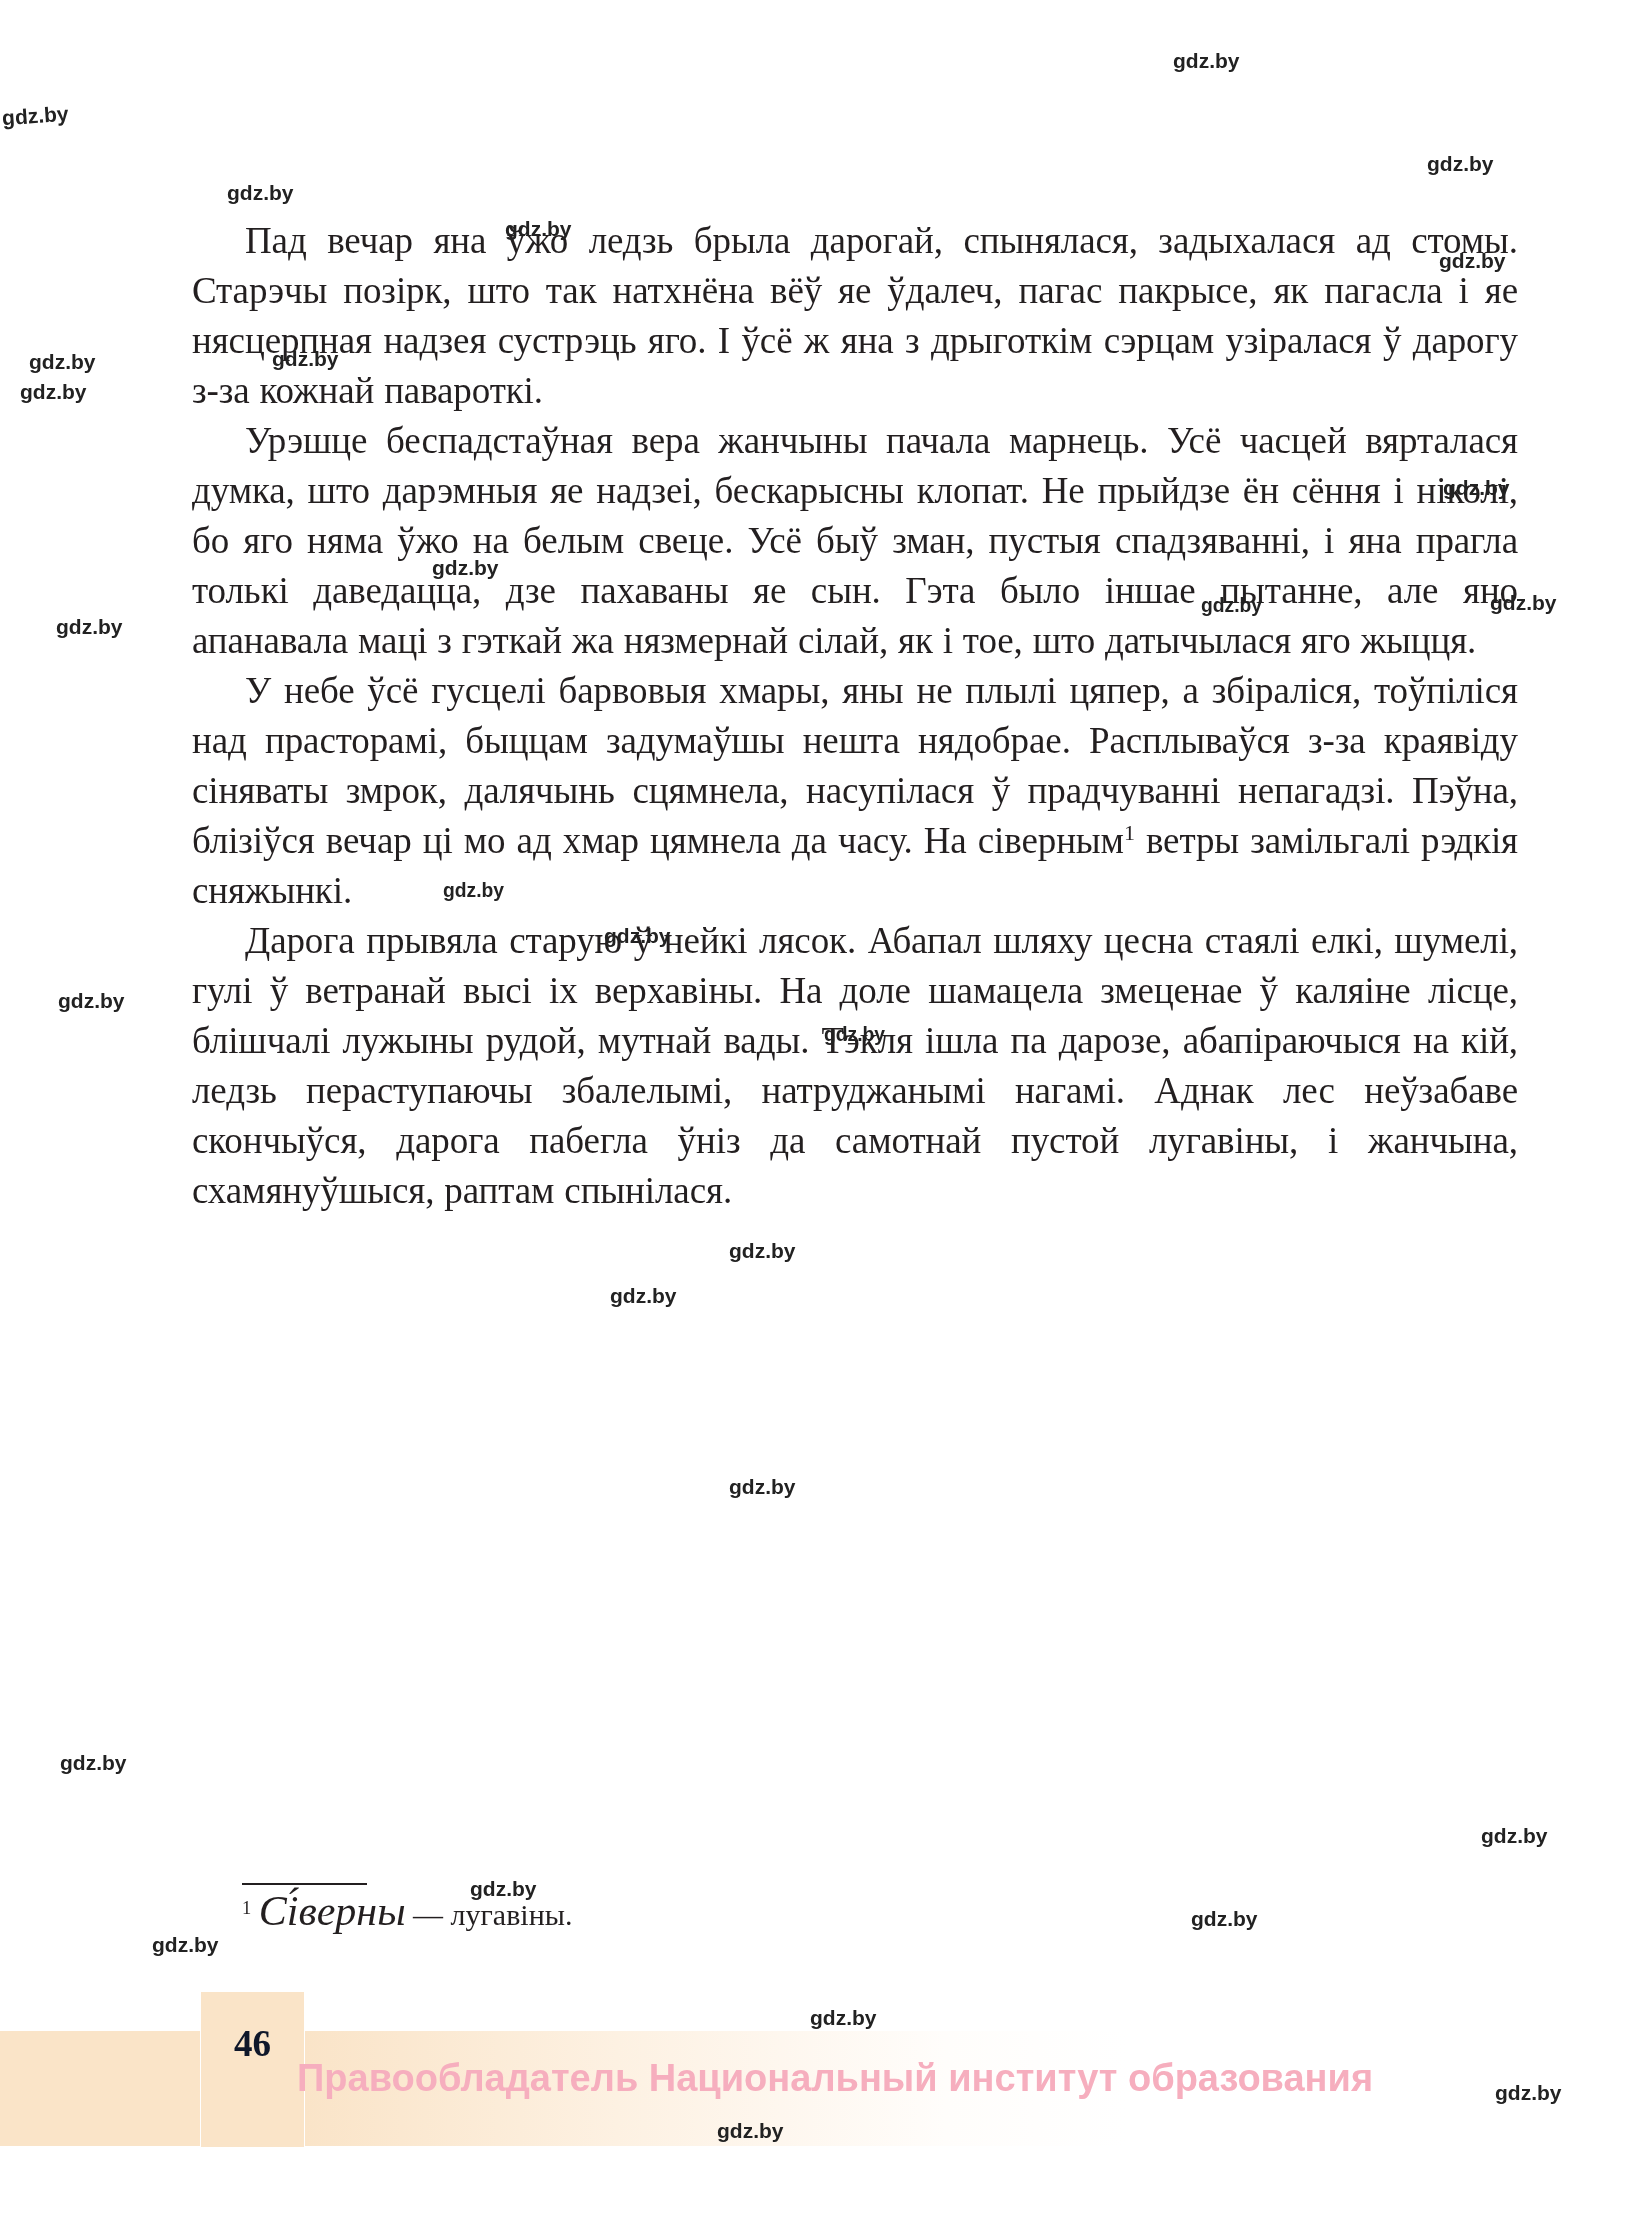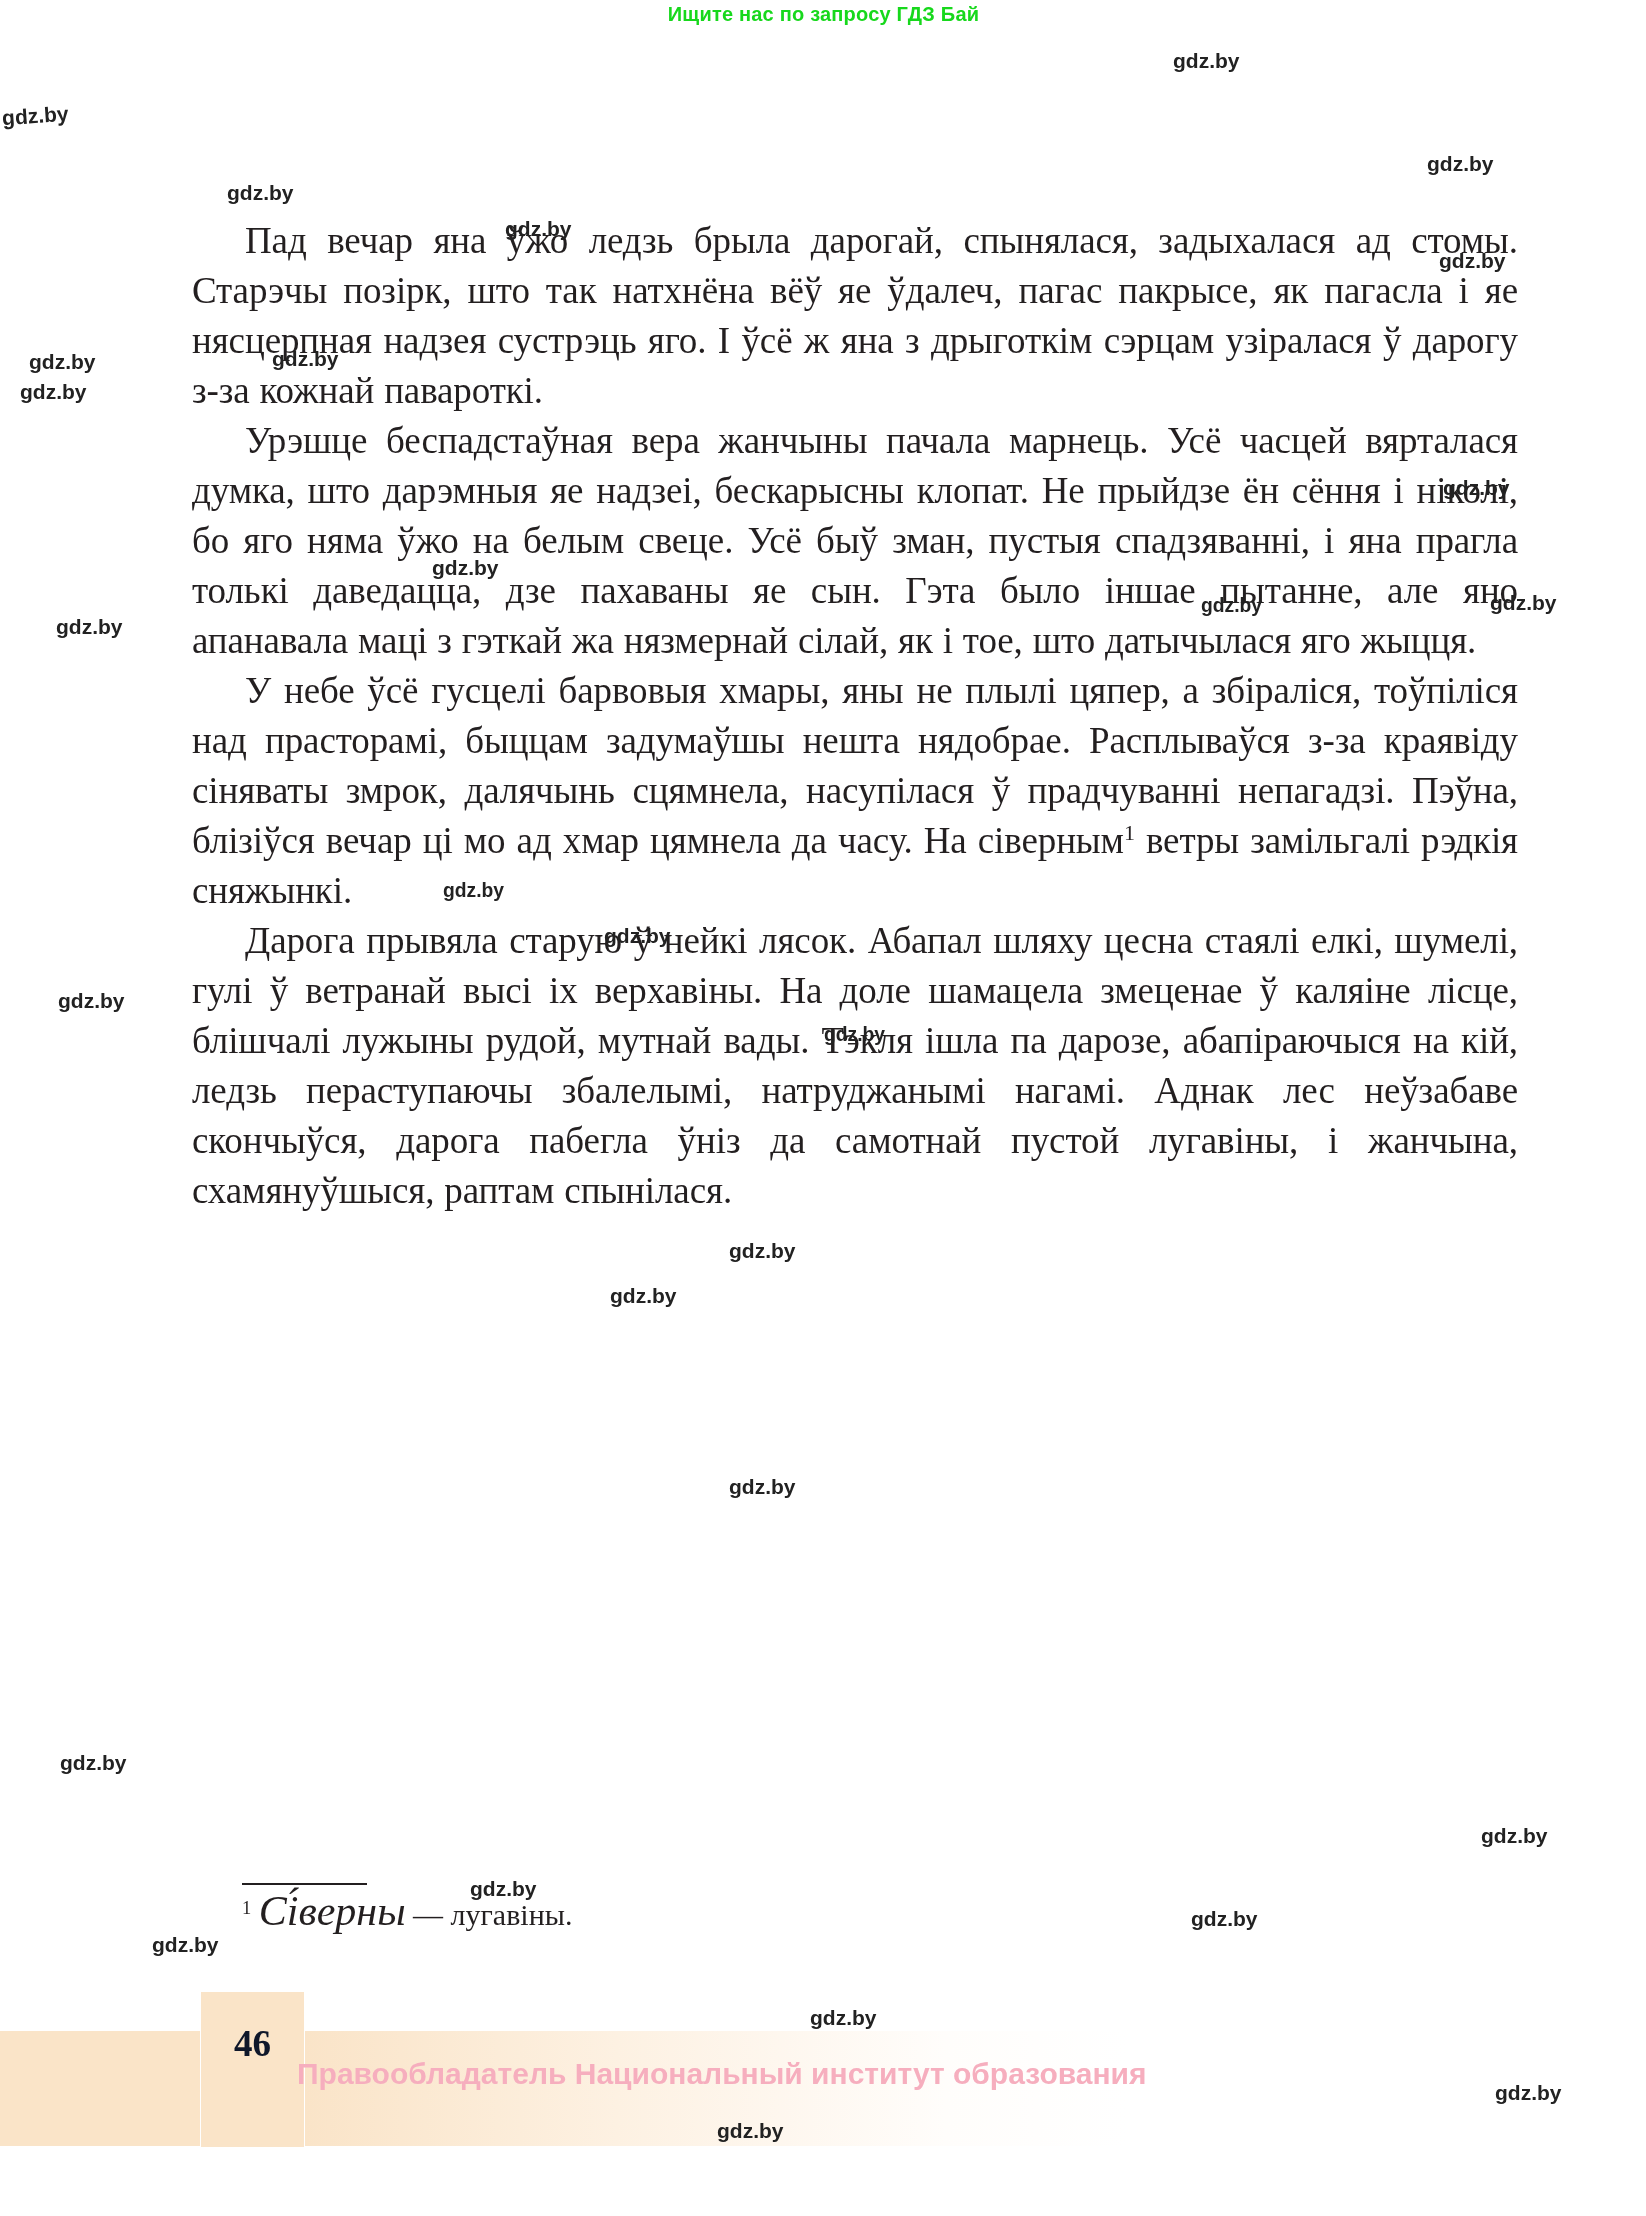--- a/index.html
+++ b/index.html
@@ -138,21 +138,21 @@
     font-family: "Liberation Serif", serif;
     margin-top: 16px;
   }
 
   
   .copyright-watermark {
     position: absolute;
     left: 297px;
     top: 2057px;
     font-family: "Liberation Sans", sans-serif;
-    font-size: 30px;
+    font-size: 38px;
     font-weight: 700;
     color: #f6aebe;
     white-space: nowrap;
     letter-spacing: 0px;
   }
 
   
   .bottom-links {
     position: absolute;
     left: 0;
@@ -174,21 +174,20 @@
     color: #222222;
     white-space: nowrap;
     line-height: 1;
   }
 </style>
 </head>
 <body>
 
 <div class="page-sheet">
 
-  <div class="promo-banner">Ищите нас по запросу ГДЗ Бай</div>
 
   <div class="text-column">
 
 
     <p class="para indent">Пад вечар яна ўжо ледзь брыла дарогай, спынялася, задыха­лася ад стомы. Старэчы позірк, што так натхнёна вёў яе ўдалеч, пагас пакрысе, як пагасла і яе нясцерпная надзея сустрэць яго. І ўсё ж яна з дрыготкім сэрцам узіралася ў дарогу з-за кожнай паваротк­і.</p>
 
     <p class="para indent">Урэшце беспадстаўная вера жанчыны пачала марнець. Усё часцей вярталася думка, што дарэмныя яе надзеі, бескарысны клопат. Не прыйдзе ён сёння і ніколі, бо яго няма ўжо на белым свеце. Усё быў зман, пустыя спадзяванні, і яна прагла толькі даведацца, дзе пахаваны яе сын. Гэта было іншае пытанне, але яно апанавала маці з гэткай жа нязмернай сілай, як і тое, што датычылася яго жыцця.</p>
 
     <p class="para indent"><span>У небе ўсё гусцелі барвовыя хмары, яны не плылі цяпер, а збіраліся, тоўпіліся над прасторамі, быццам задумаўшы нешта нядобрае. Расплываўся з-за краявіду сіняваты змрок, далячынь сцямнела, насупілася ў прадчуванні непагадзі. Пэўна, блізіў­ся вечар ці мо ад хмар цямнела да часу. На сіверным</span><sup class="fn-ref">1</sup><span> ветры замільгалі рэдкія сняжынкі.</span></p>
 

